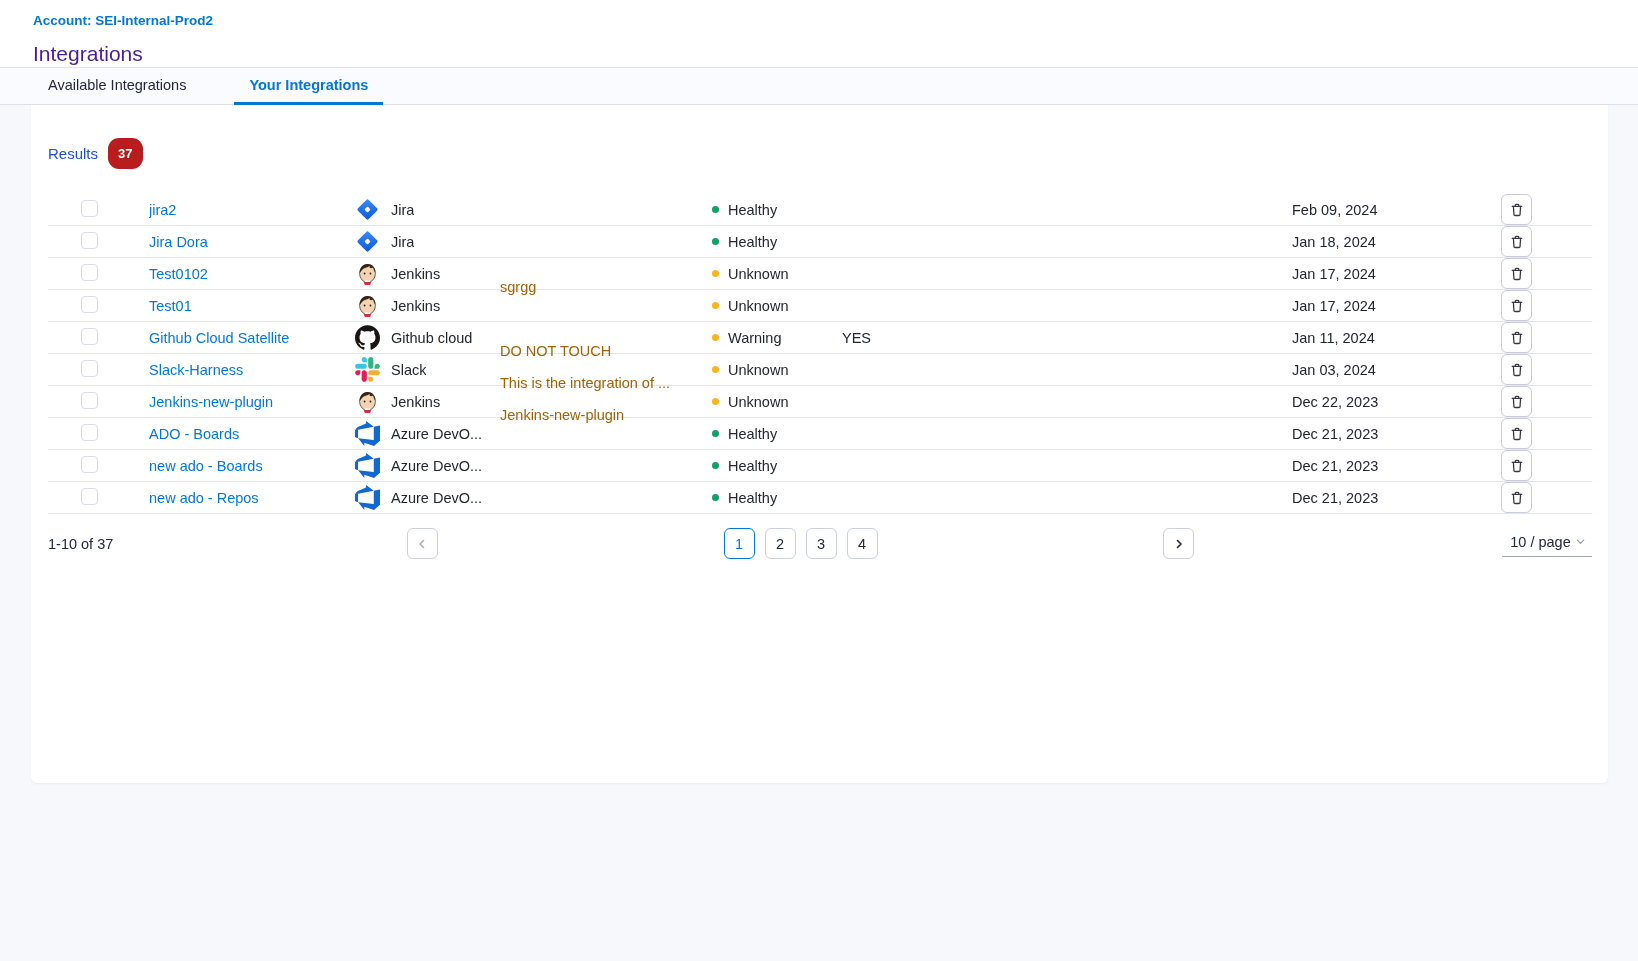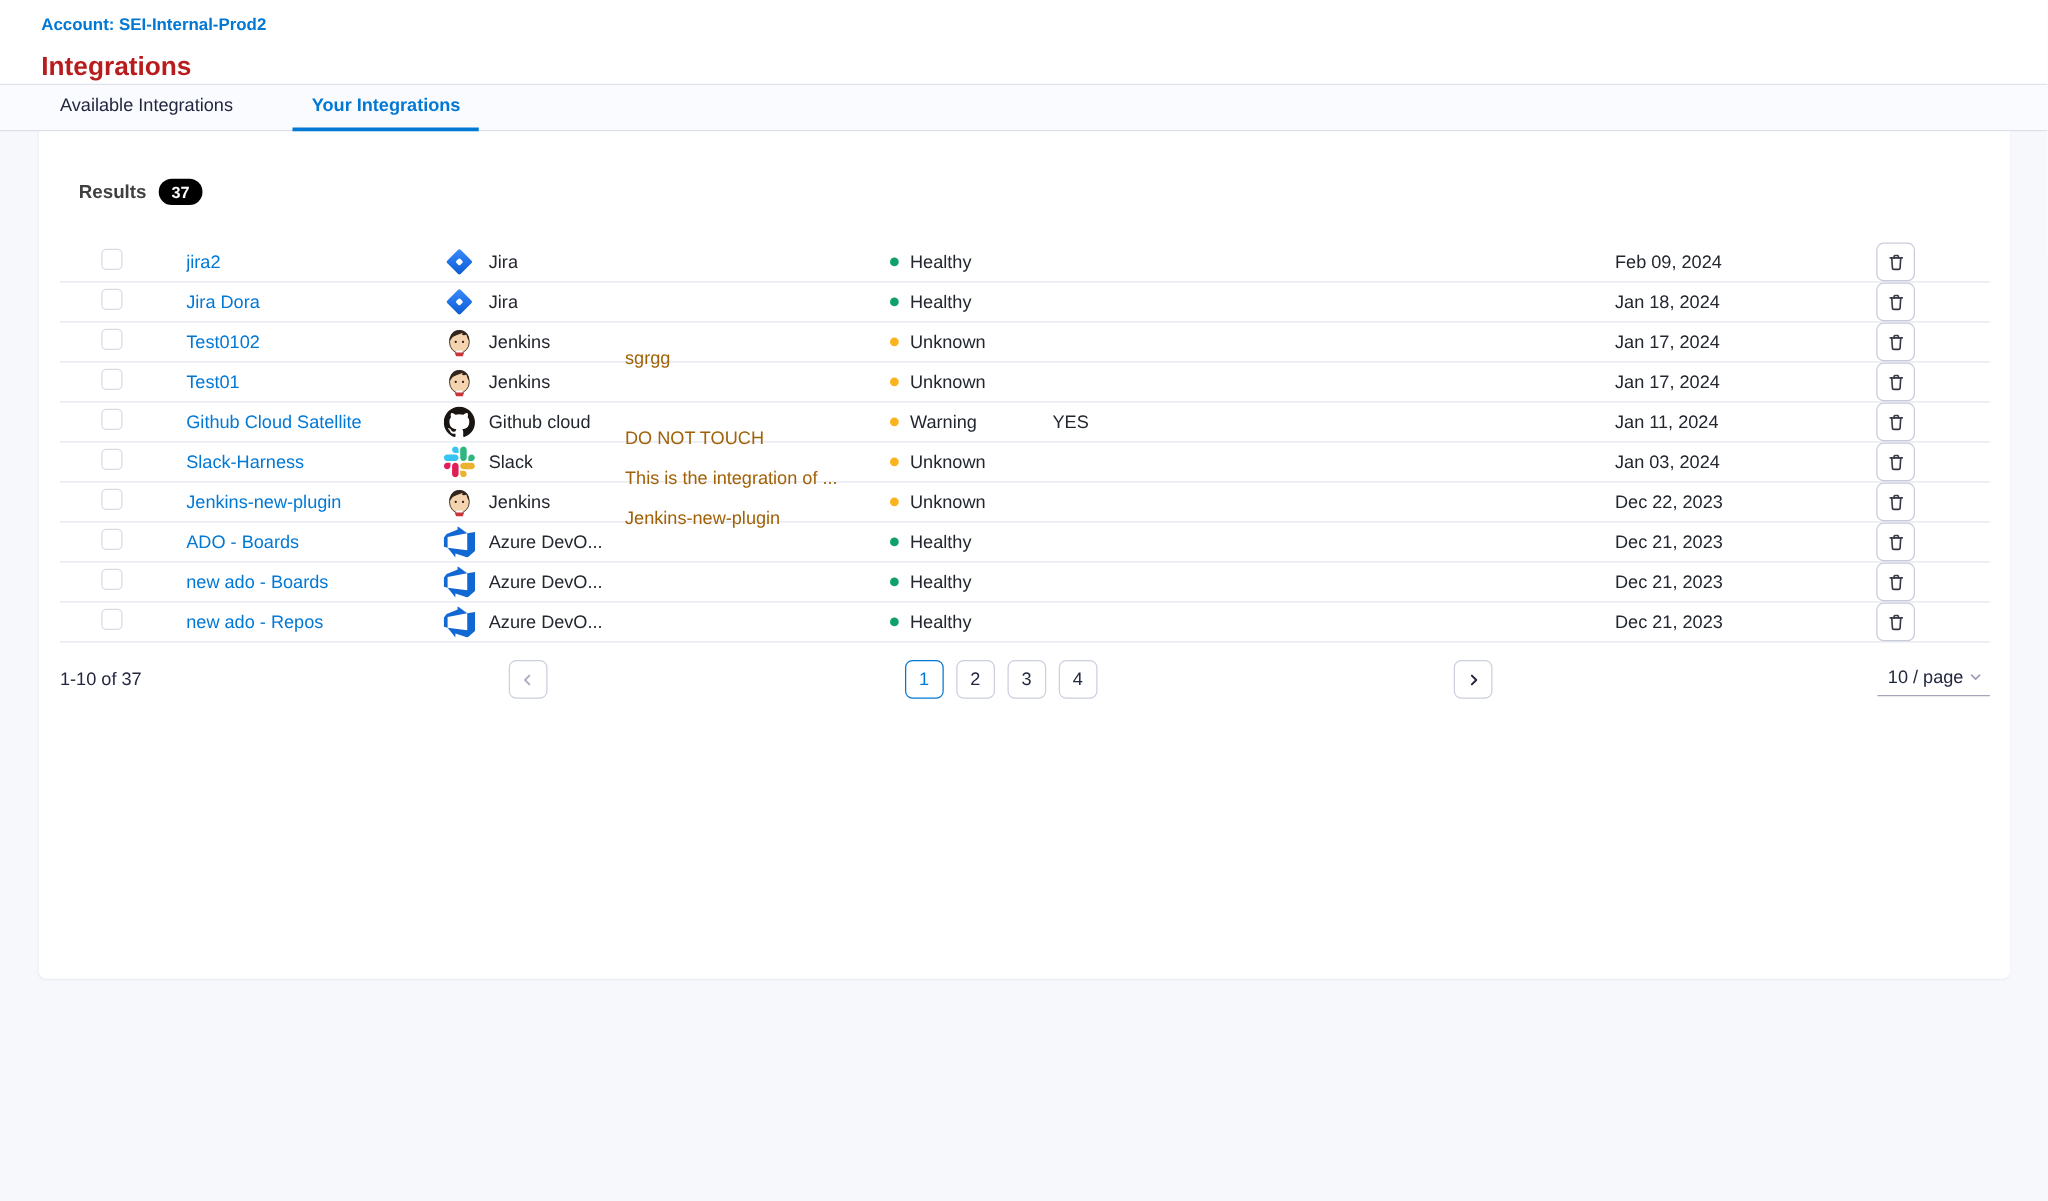--- a/index.html
+++ b/index.html
@@ -29,22 +29,22 @@
     color:var(--accent);
     font-size:13.5px;
     font-weight:600;
     text-decoration:none;
     display:inline-block;
     cursor:pointer;
   }
   .page-title{
     margin-top:14px;
     font-size:21px;
-    font-weight:700;
-    color:#b91c1c;
+    font-weight:400;
+    color:#4c1d95;
   }
   
   .tab-bar{
     background:#fafbfe;
     height:37px;
     display:flex;
     align-items:stretch;
     padding-left:33px;
     border-bottom:1px solid #dcdfe9;
   }
@@ -77,31 +77,30 @@
   
   .toolbar{
     margin-top:33px;
     height:30px;
     display:flex;
     align-items:center;
     padding-right:12px;
   }
   .results-label{
     font-size:15px;
-    font-weight:700;
-    color:#404040;
-    margin-left:15px;
+    font-weight:400;
+    color:#1d4ed8;
   }
   .results-badge{
     margin-left:10px;
-    background:#000000;
+    background:#b91c1c;
     color:#fff;
     font-size:13px;
     font-weight:700;
-    height:21px;
+    height:31px;
     min-width:34px;
     padding:0 10px;
     border-radius:11px;
     display:inline-flex;
     align-items:center;
     justify-content:center;
   }
   .toolbar-right{margin-left:auto;display:flex;align-items:center;}
   .search-box{
     position:relative;

